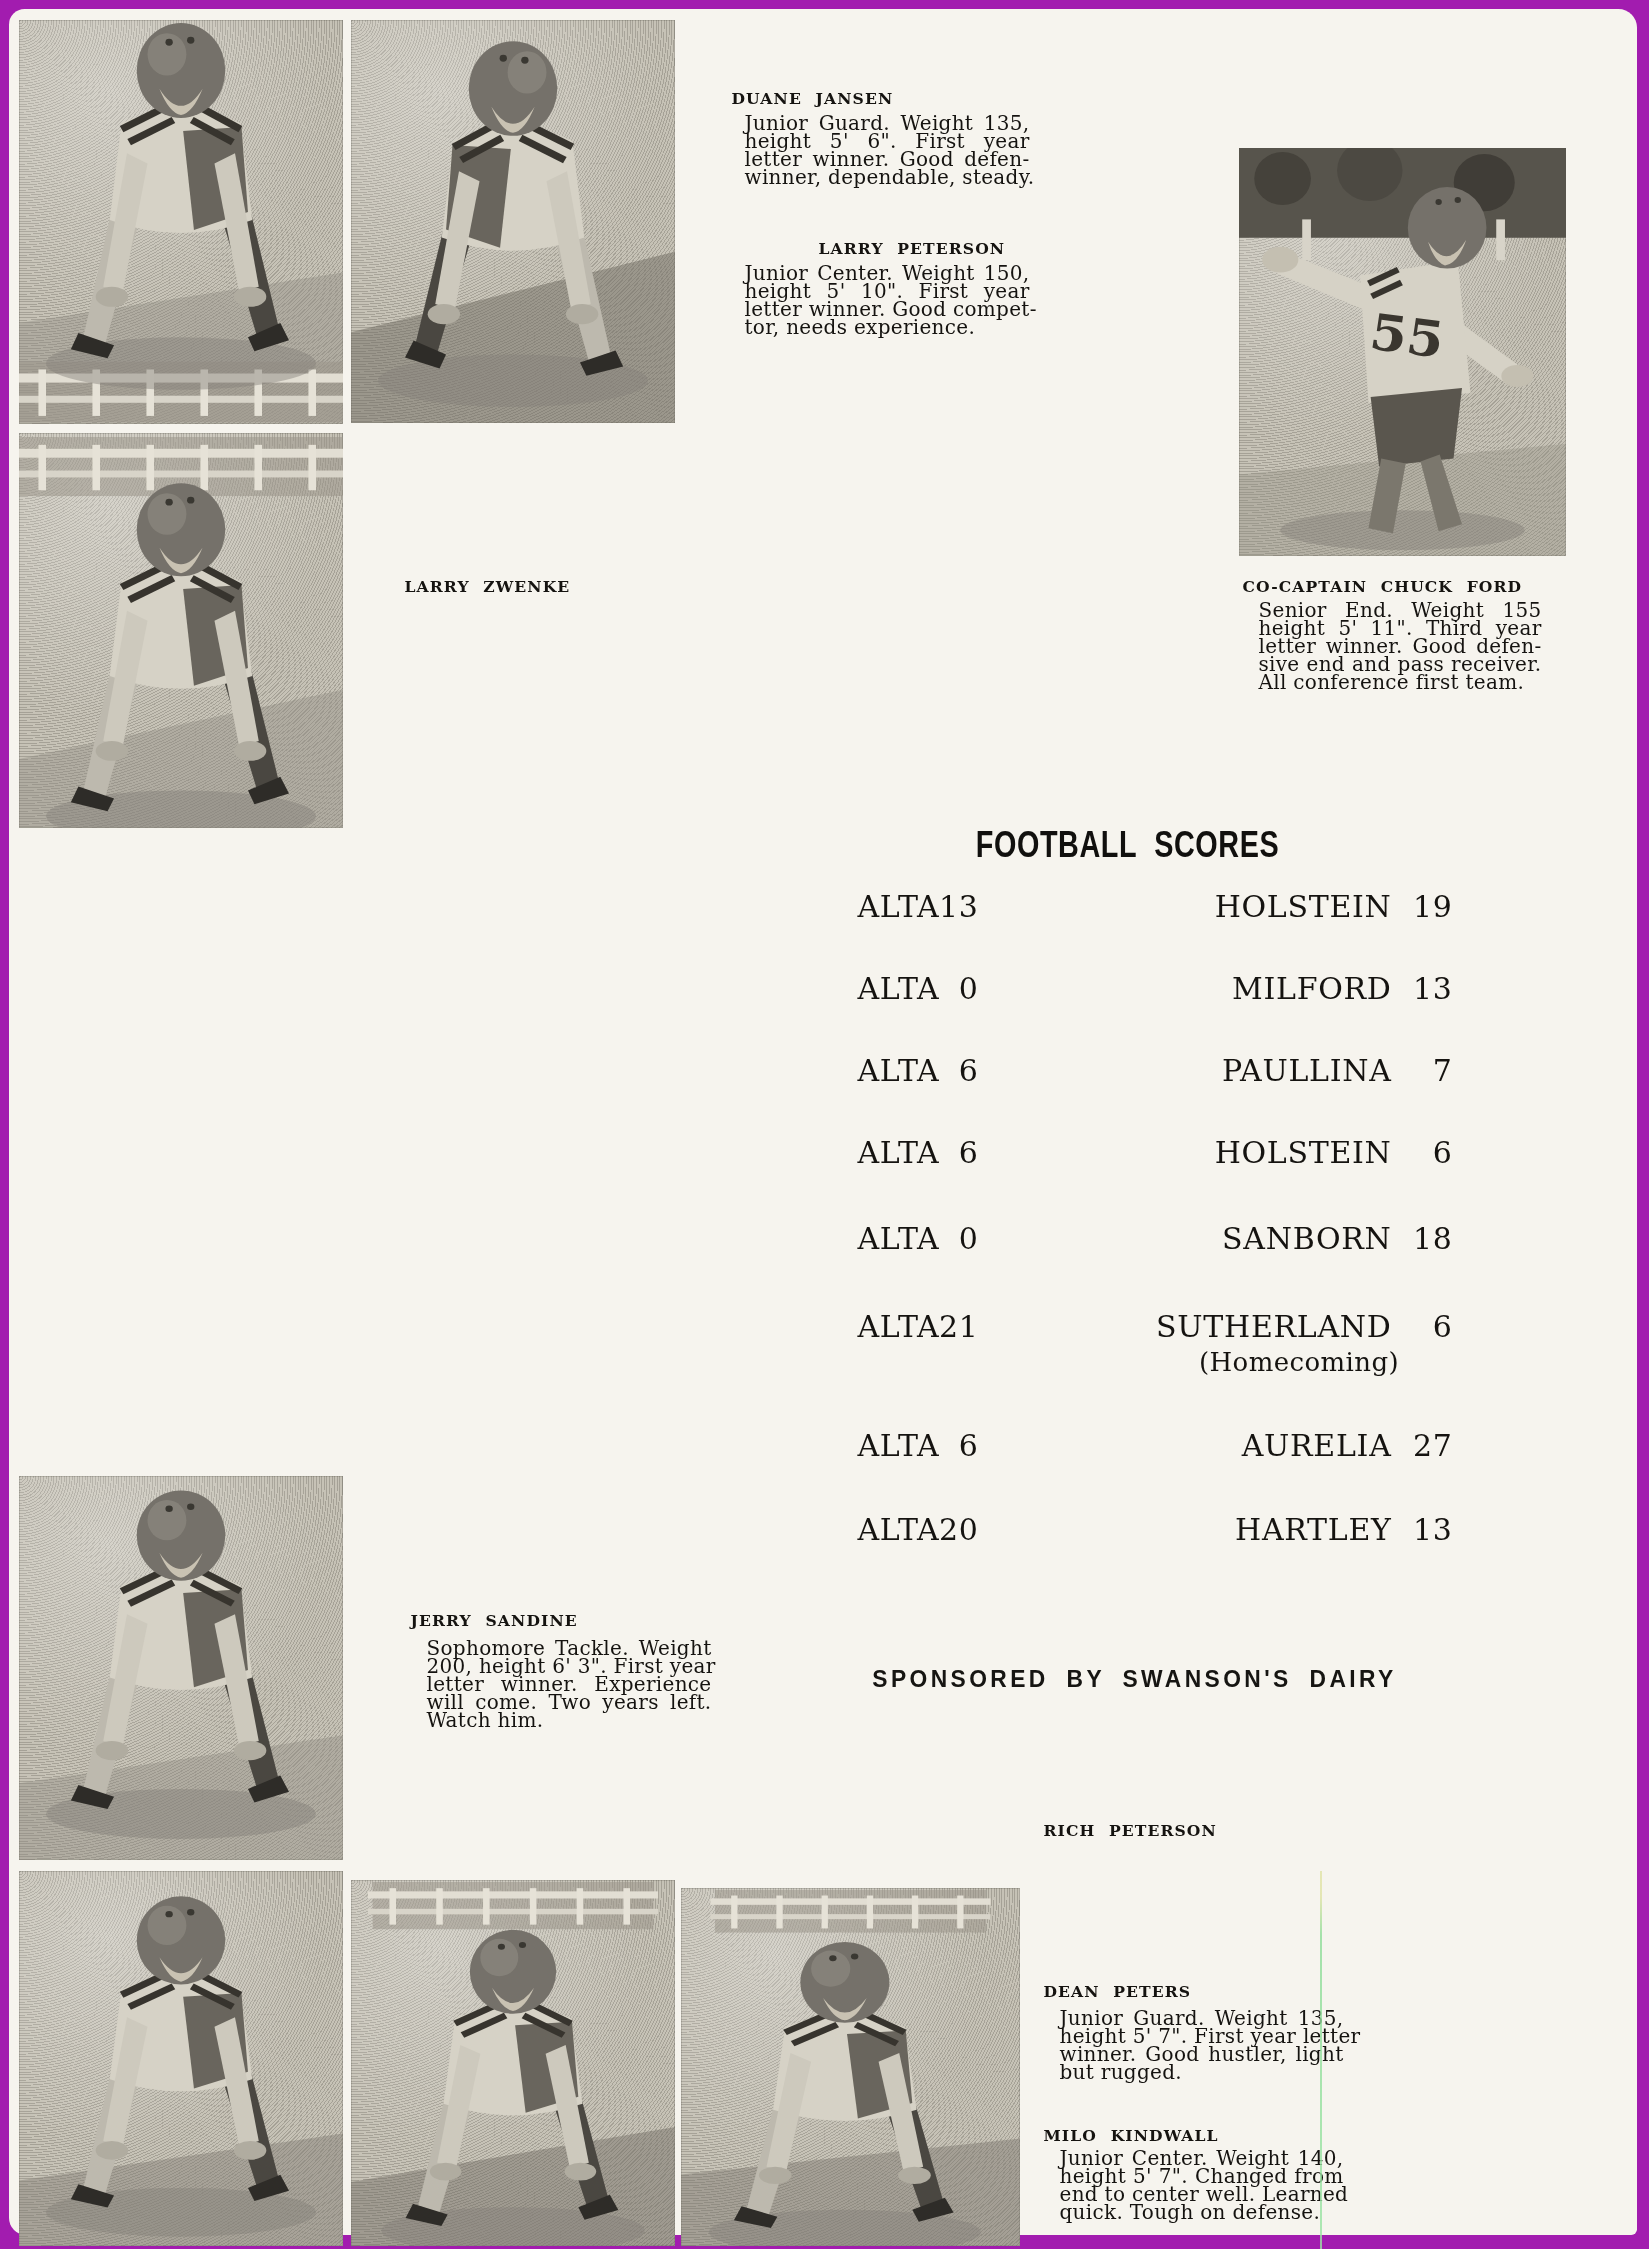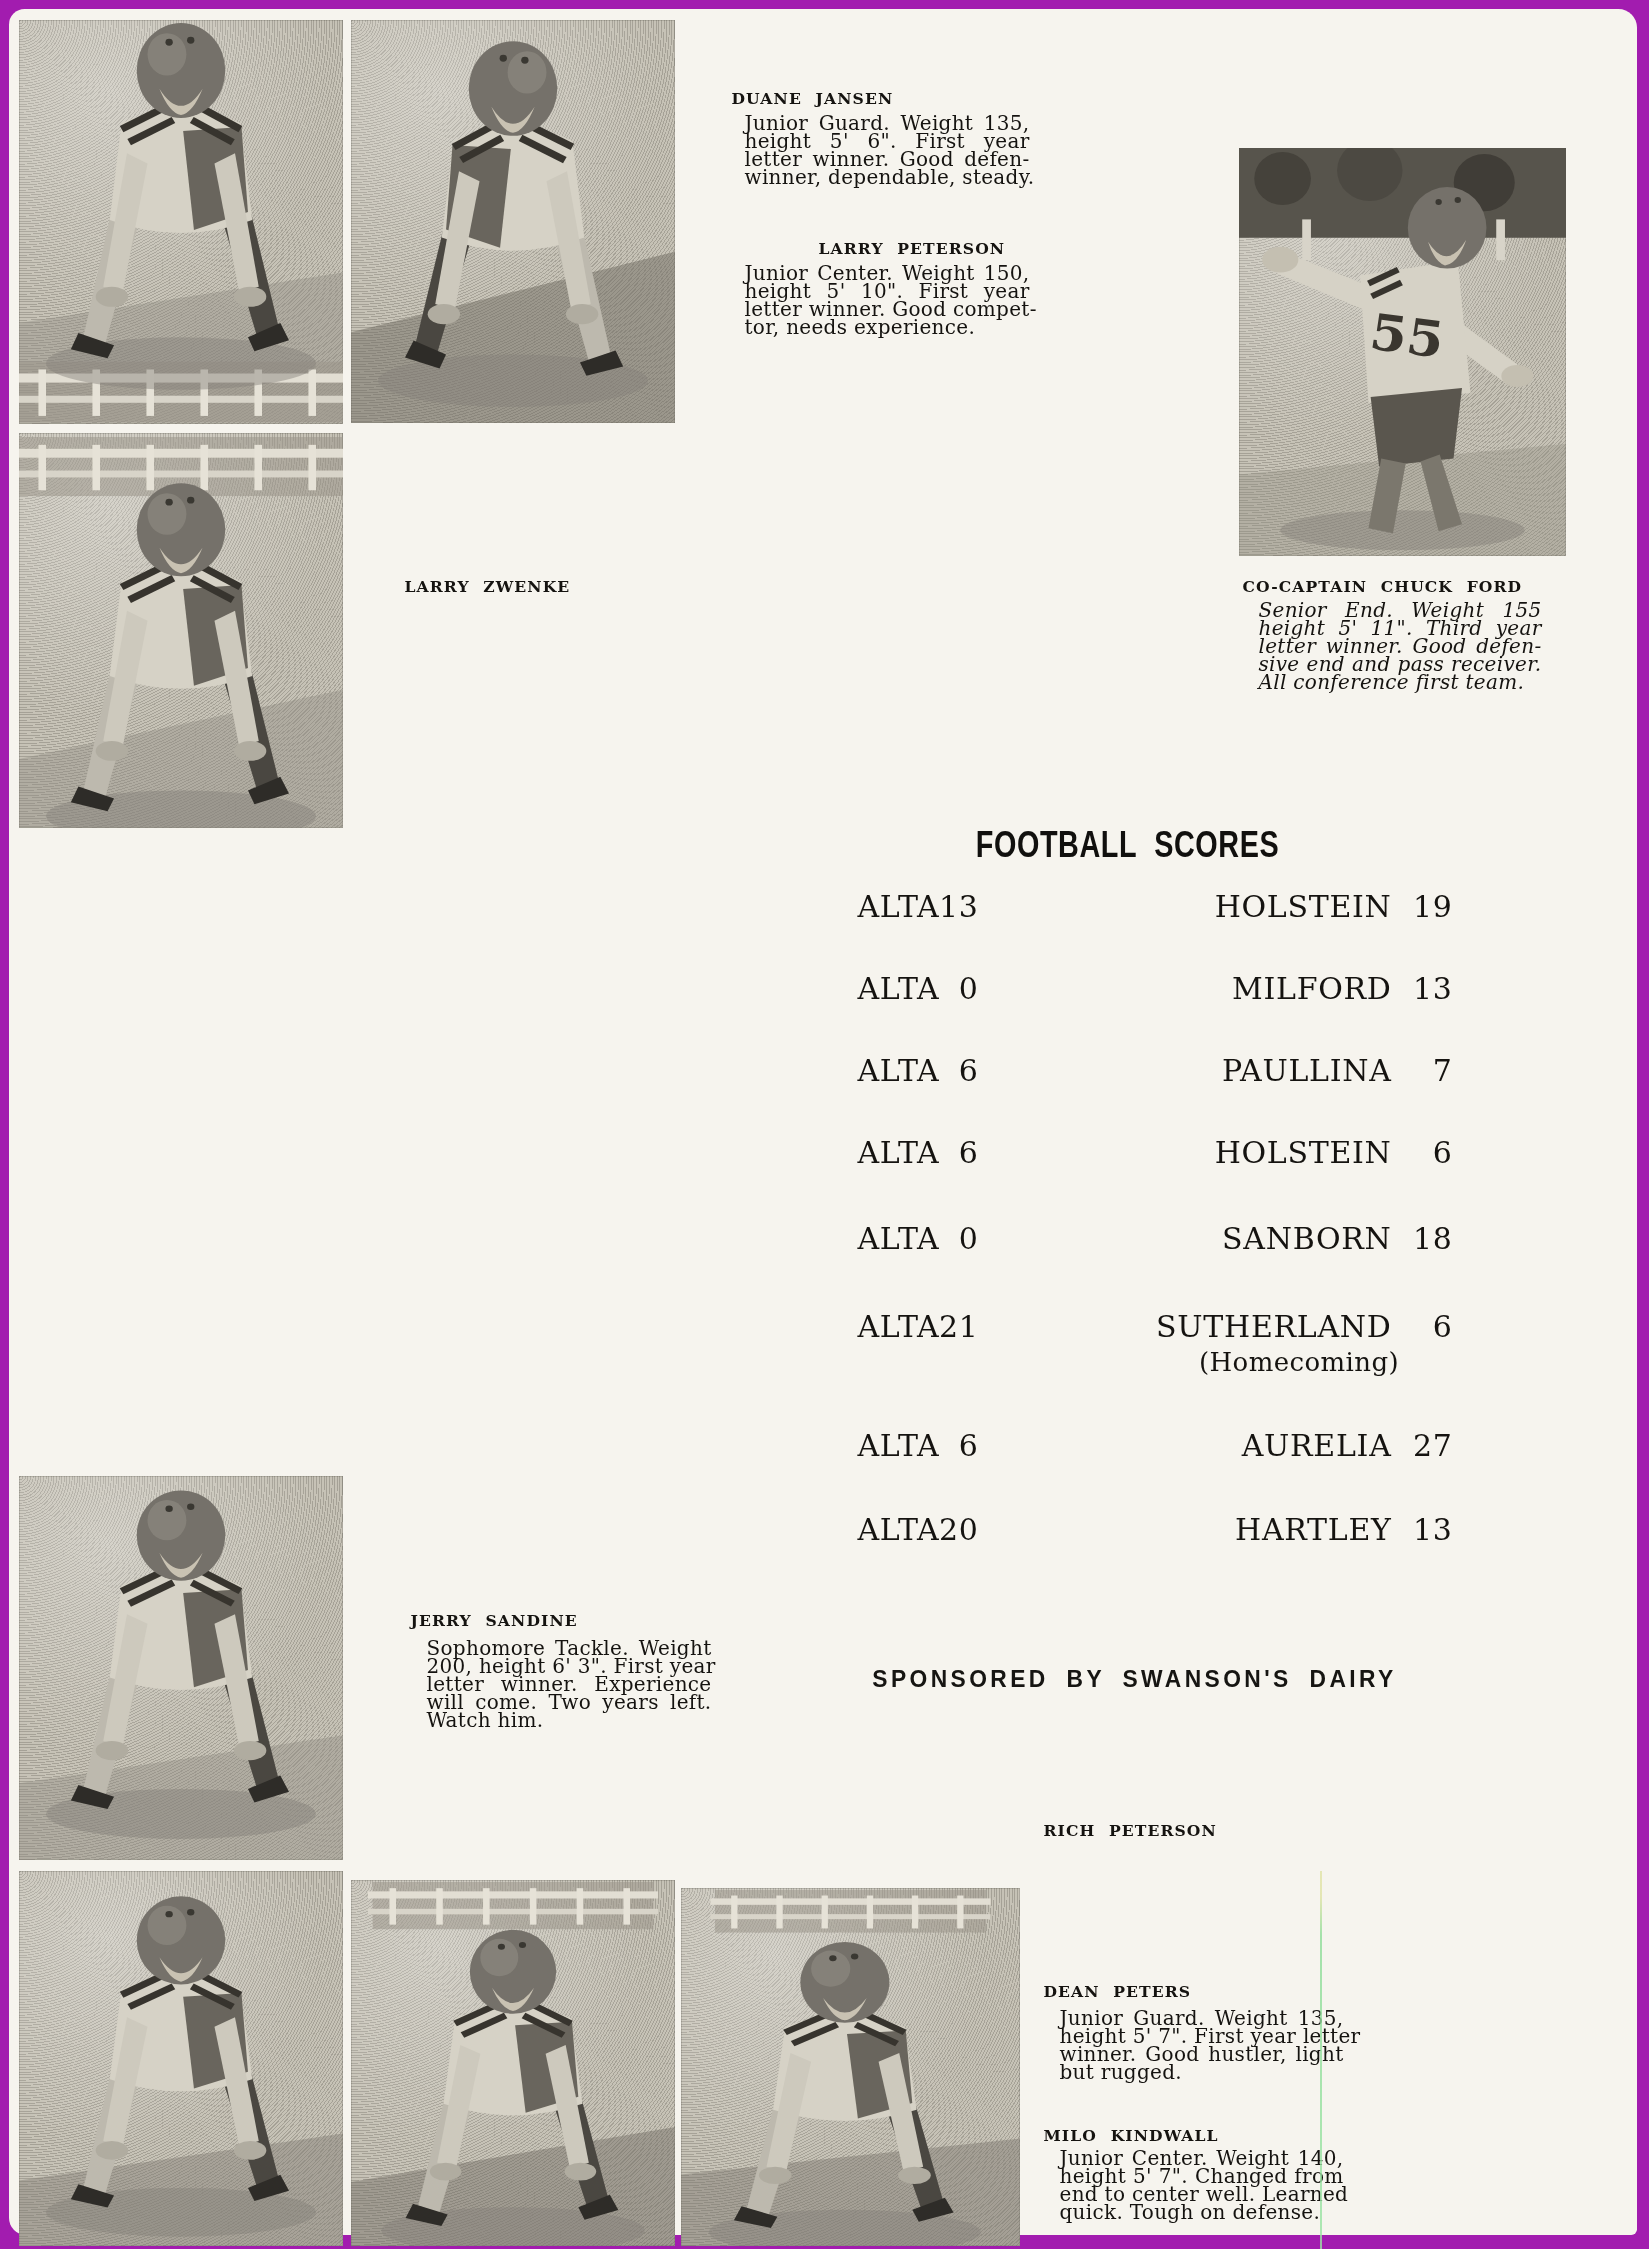--- a/index.html
+++ b/index.html
@@ -167,21 +167,21 @@
     <div class="pbio" style="left:736px;top:255px;width:285px;">
         <div class="tline">Junior Center. Weight 150,</div>
         <div class="tline">height 5' 10". First year</div>
         <div class="tline">letter winner. Good compet-</div>
         <div class="tline tline-last">tor, needs experience.</div>
       </div>
 
     <div class="pname" style="left:396px;top:568px;">LARRY ZWENKE</div>
 
     <div class="pname" style="left:1234px;top:568px;">CO-CAPTAIN CHUCK FORD</div>
-    <div class="pbio" style="left:1250px;top:592px;width:283px;font-style:italic;">
+    <div class="pbio" style="left:1250px;top:592px;width:283px;">
         <div class="tline">Senior End. Weight 155</div>
         <div class="tline">height 5' 11". Third year</div>
         <div class="tline">letter winner. Good defen-</div>
         <div class="tline">sive end and pass receiver.</div>
         <div class="tline tline-last">All conference first team.</div>
       </div>
 
     <div class="pname" style="left:402px;top:1602px;">JERRY SANDINE</div>
     <div class="pbio" style="left:418px;top:1630px;width:285px;">
         <div class="tline">Sophomore Tackle. Weight</div>

